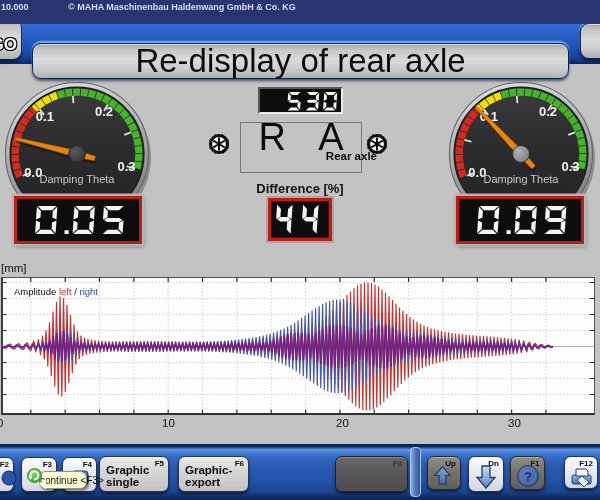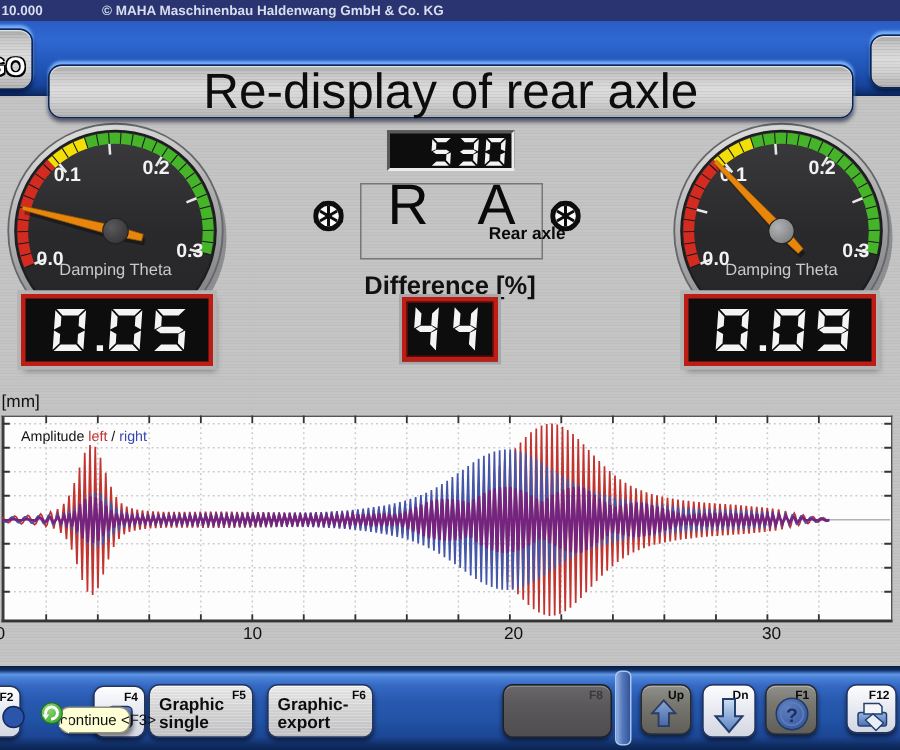--- a/index.html
+++ b/index.html
@@ -1,17 +1,17 @@
 <!DOCTYPE html>
 <html><head><meta charset="utf-8"><style>
 *{margin:0;padding:0;box-sizing:border-box;}
 html,body{width:600px;height:500px;overflow:hidden;font-family:"Liberation Sans",sans-serif;}
 #page{position:relative;width:600px;height:500px;background:#b6b6b6;}
 .abs{position:absolute;}
-#topstrip{left:0;top:0;width:600px;height:14px;background:#2a3470;color:#d8def0;font-size:9px;font-weight:bold;z-index:30;}
+#topstrip{left:0;top:0;width:600px;height:24px;background:#2a3470;color:#d8def0;font-size:9px;font-weight:bold;z-index:30;}
 #titlezone{left:0;top:14px;width:600px;height:50px;background:linear-gradient(180deg,#2a5dc2 0%,#2f68d2 25%,#2156b8 60%,#17459e 85%,#0e2f6e 97%,#0a2456 100%);z-index:20;}
 .metal{background:repeating-linear-gradient(180deg,rgba(255,255,255,0.18) 0px,rgba(0,0,0,0.07) 1px,rgba(255,255,255,0.10) 2px,rgba(0,0,0,0.04) 3px,rgba(255,255,255,0.14) 4px),
  linear-gradient(180deg,#a2a2a2 0%,#c6c6c6 15%,#dedede 45%,#d2d2d2 70%,#b0b0b0 100%);}
 #gobtn{left:-30px;top:19px;width:52px;height:41px;border-radius:9px;border:1.5px solid #0c2450;
   box-shadow:0 -2px 2px rgba(125,180,255,0.95), 0 2px 3px rgba(0,8,35,0.6), inset 0 1px 0 rgba(255,255,255,0.65);z-index:21;}
 #gobtn span{position:absolute;right:4px;top:15px;font-size:17px;font-weight:bold;color:#fff;
   text-shadow:-1px -1px 0 #000,1px -1px 0 #000,-1px 1px 0 #000,1px 1px 0 #000;}
 #titlebar{left:32px;top:23px;width:537px;height:36px;border-radius:9px;border:1.5px solid #0c2450;
   box-shadow:0 -2px 2px rgba(125,180,255,0.95), 0 2px 3px rgba(0,8,35,0.6), inset 0 1px 0 rgba(255,255,255,0.65);z-index:21;
   text-align:center;font-size:33px;color:#0d0d0d;line-height:33px;margin-top:20px;}
@@ -21,21 +21,21 @@
  background:repeating-linear-gradient(180deg,#c6c6c6 0px,#bebebe 1px,#c8c8c8 2px,#c0c0c0 3px,#c4c4c4 4px);}
 #chartbg{left:1px;top:277px;width:594px;height:138px;background:#fdfdfd;z-index:2;
  border-left:2px solid #3c3c3c;border-top:1.5px solid #555;border-right:1.5px solid #555;border-bottom:2.5px solid #333;}
 #mainsvg{position:absolute;left:0;top:0;z-index:3;}
 .lab{position:absolute;color:#111;z-index:6;}
 #mm{left:1px;top:262px;font-size:11.5px;}
 #amp{left:14px;top:286px;font-size:9.5px;z-index:4;}
 #amp .r{color:#c03333;} #amp .b{color:#3946b0;}
 .xlab{top:417px;font-size:11.5px;z-index:6;}
 #axw{left:0;top:68px;width:600px;text-align:center;font-size:11.5px;font-weight:bold;}
-#diff{left:0;top:181px;width:600px;text-align:center;font-size:17px;font-weight:bold;}
+#diff{left:0;top:181px;width:600px;text-align:center;font-size:13px;font-weight:bold;}
 #rabox{left:240px;top:122px;width:122px;height:51px;border:1.5px solid #777;z-index:5;}
 #ra{position:absolute;left:0;top:-7px;width:100%;text-align:center;text-indent:12px;font-size:38px;font-weight:normal;letter-spacing:12px;color:#0a0a0a;}
 #rear{position:absolute;left:16px;top:27px;width:100%;text-align:right;font-size:11.5px;font-weight:bold;color:#0a0a0a;}
 .disp{z-index:10;background:#0d0d0d;}
 #d530{left:258px;top:87px;width:85px;height:27px;border:2px solid;border-color:#5a5a5a #ececec #ececec #5a5a5a;}
 #d44{left:268px;top:198px;width:64px;height:43px;border:3px solid #bd1d15;box-shadow:0 0 0 2px #a8a8a8, inset 0 0 0 1px #5a0a0a;}
 #dL{left:14px;top:196px;width:128px;height:48px;border:3.5px solid #bd1d15;box-shadow:0 0 0 2.5px #b4b4b4, 2px 3px 4px rgba(0,0,0,0.35);}
 #dR{left:456px;top:196px;width:128px;height:48px;border:3.5px solid #bd1d15;box-shadow:0 0 0 2.5px #b4b4b4, 2px 3px 4px rgba(0,0,0,0.35);}
 #bar{left:0;top:444px;width:600px;height:56px;z-index:15;
  background:linear-gradient(180deg,#0a1c3e 0%,#10306a 5%,#5e95e6 10%,#4a82d8 14%,#3468c2 24%,#2859b0 42%,#2153a6 64%,#1c4694 84%,#102e64 94%,#0a2452 100%);}
@@ -179,20 +179,23 @@
         <path d="M58.3,7.0 L77.2,7.0 L72.6,11.3 L62.3,11.3 Z M77.9,7.8 L73.3,12.1 L72.9,18.4 L77.0,20.6 Z M76.1,34.2 L72.1,29.9 L72.5,23.6 L77.0,21.4 Z M56.3,35.0 L75.2,35.0 L71.2,30.7 L60.9,30.7 Z M55.6,34.2 L60.2,29.9 L60.6,23.6 L56.5,21.4 Z M57.4,7.8 L61.4,12.1 L61.0,18.4 L56.5,20.6 Z " fill="#f4f4f4"></path>
         <path d="M87.8,7.0 L106.7,7.0 L102.1,11.3 L91.8,11.3 Z M107.4,7.8 L102.8,12.1 L102.4,18.4 L106.5,20.6 Z M105.6,34.2 L101.6,29.9 L102.0,23.6 L106.5,21.4 Z M85.8,35.0 L104.7,35.0 L100.7,30.7 L90.4,30.7 Z M86.9,7.8 L90.9,12.1 L90.5,18.4 L86.0,20.6 Z M87.0,21.0 L90.4,18.9 L102.4,18.9 L105.5,21.0 L102.1,23.1 L90.1,23.1 Z " fill="#f4f4f4"></path>
       </svg></div>
   <div id="bar" class="abs"></div>
   <div class="btn blight" style="left:-22px;top:457px;width:36px;height:35px">
       <span class="fl">F2</span>
     <svg class="icon" style="left:22px;top:12px" width="16" height="16" viewBox="0 0 16 16">
         <circle cx="8" cy="8" r="7" fill="#2a55a8" stroke="#12285e" stroke-width="1"></circle>
       </svg>
     </div>
+  <div class="btn blight" style="left:21px;top:457px;width:36px;height:35px">
+      <span class="fl">F3</span>
+    </div>
   <div class="btn blight" style="left:62px;top:457px;width:35px;height:35px">
       <span class="fl">F4</span>
     <div class="icon" style="left:8px;top:12px"><svg width="18" height="16" viewBox="0 0 18 16">
           <rect x="1" y="1" width="16" height="14" rx="3" fill="url(#f4g)" stroke="#1c3668" stroke-width="1"></rect>
           <rect x="4" y="4" width="10" height="8" rx="2" fill="#cfe0f4" opacity="0.7"></rect>
           <defs>
             <linearGradient id="f4g" x1="0" y1="0" x2="0" y2="1">
               <stop offset="0" stop-color="#6f95d0"></stop>
               <stop offset="1" stop-color="#2f55a0"></stop>
             </linearGradient>

